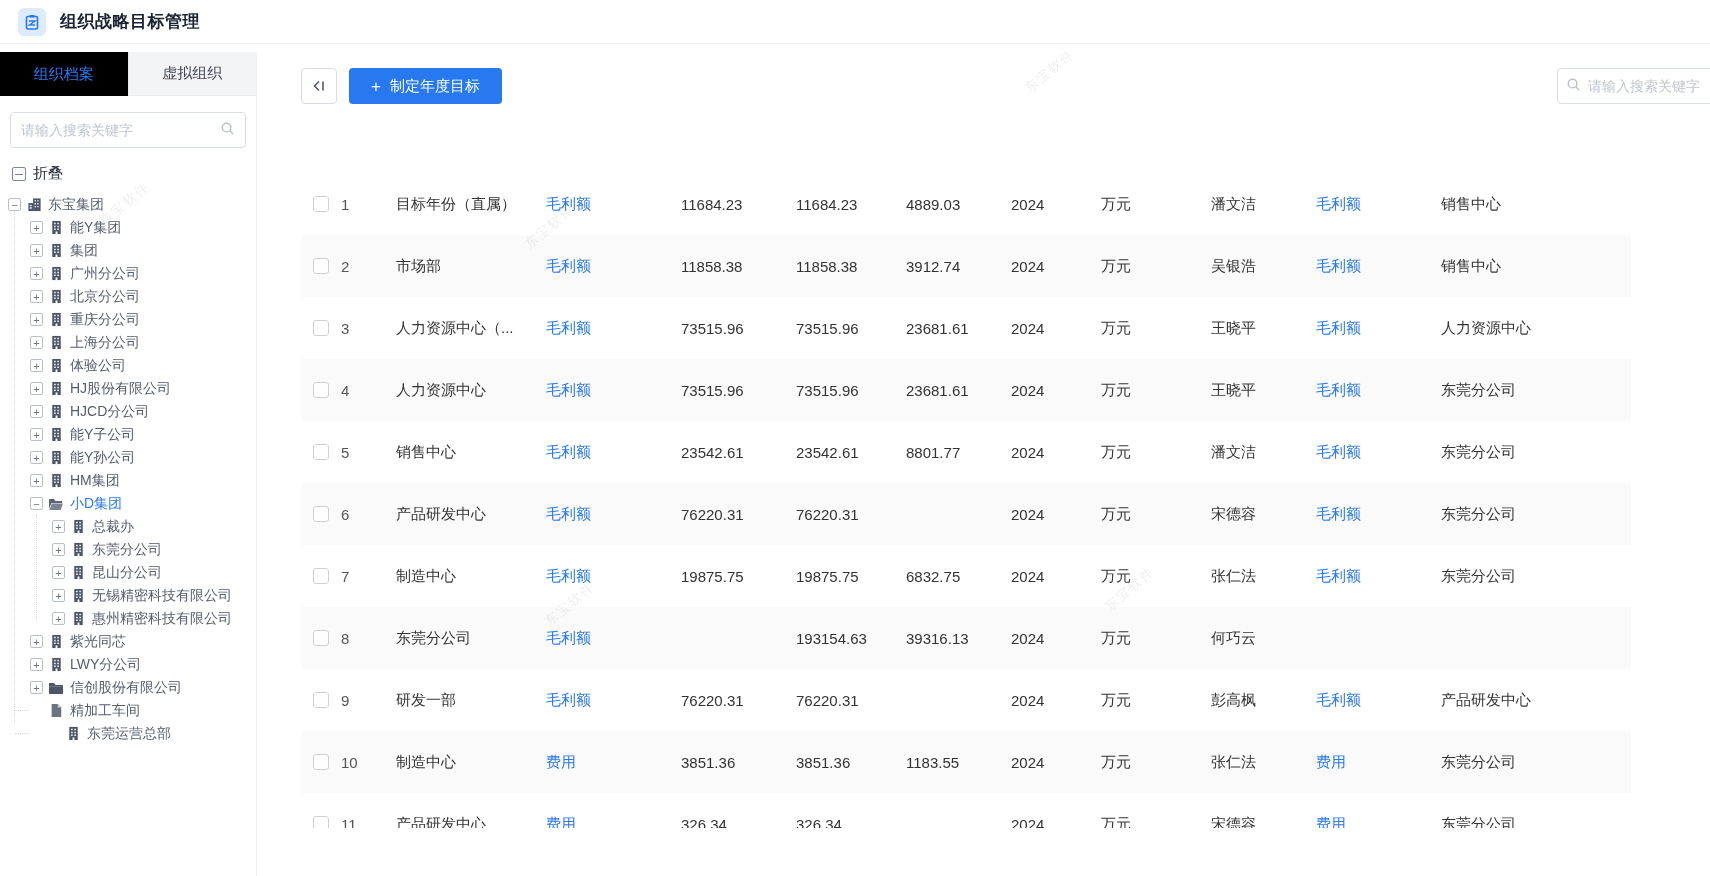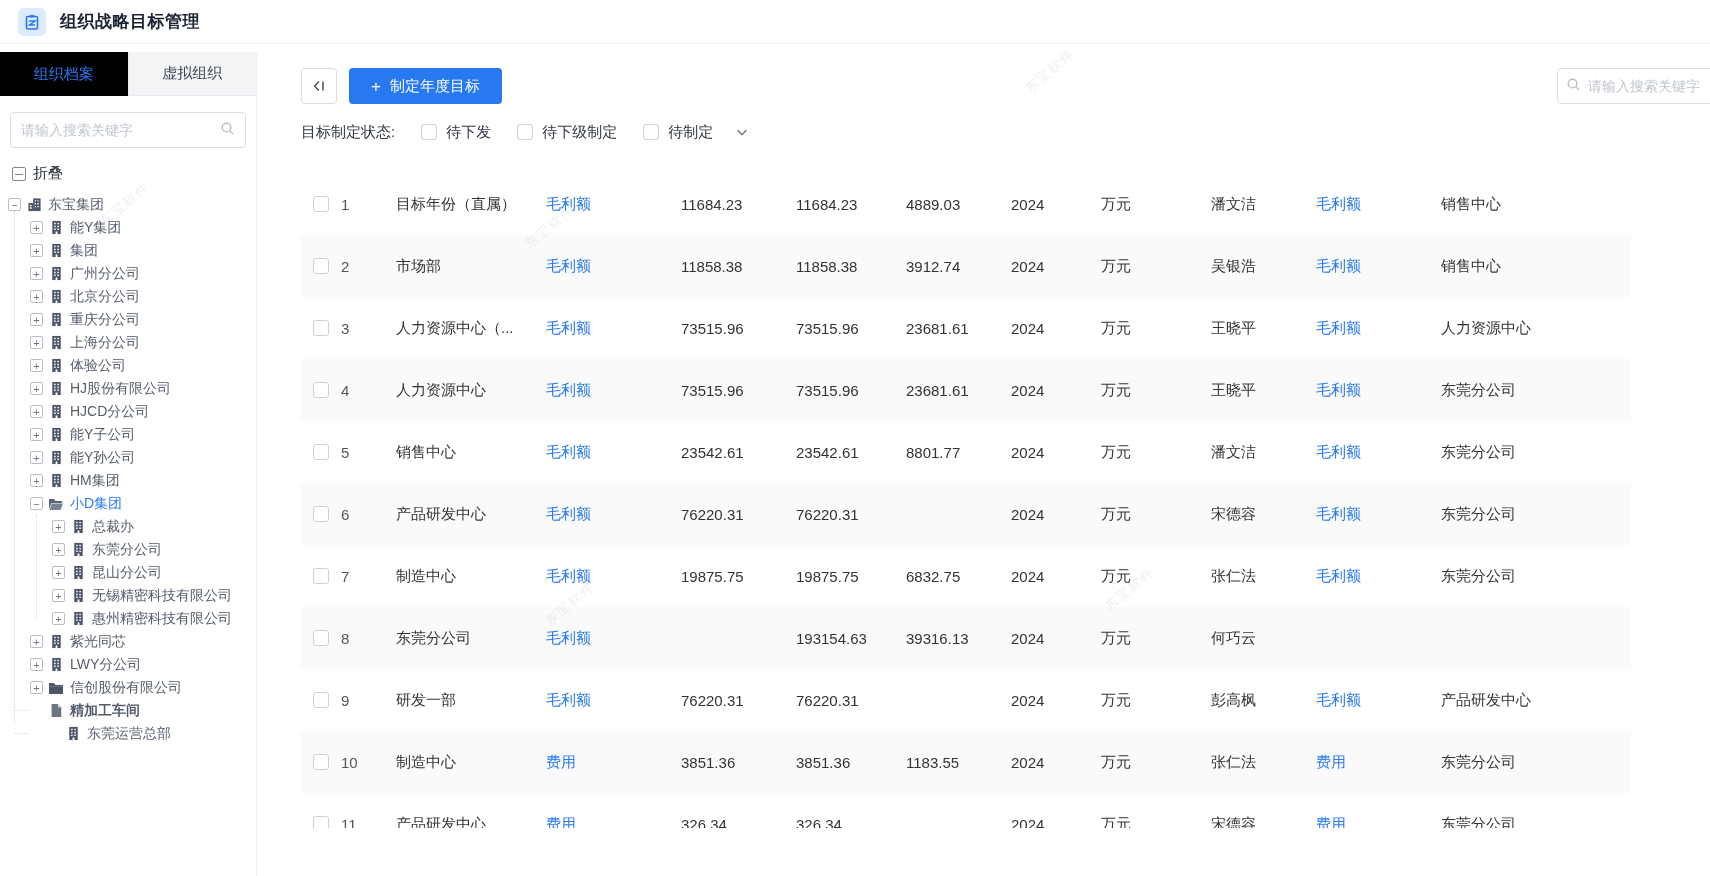--- a/index.html
+++ b/index.html
@@ -338,21 +338,21 @@
       <div class="tree-item" style="padding-left: 30px;">
     <span class="expander">+</span>
     <span class="tree-icon">
           <svg width="16" height="16" viewBox="0 0 16 16">
             <path fill="#4d5668" d="M1 3h5l1.5 2H15v9H1z"></path>
             <path fill="#6b7480" d="M1 6h14v1H1z"></path>
           </svg>
         </span>
     <span class="tree-label">信创股份有限公司</span>
   </div>
-      <div class="tree-item" style="padding-left: 30px; font-weight: bold;">
+      <div class="tree-item" style="padding-left: 30px;">
     <span class="expander-ph"></span>
     <span class="tree-icon">
           <svg width="14" height="15" viewBox="0 0 16 16">
             <path fill="#6b7480" d="M3 0.5h7l4 4V15.5H3z"></path>
             <path fill="#c3c9d3" d="M10 0.5l4 4h-4z"></path>
           </svg>
         </span>
     <span class="tree-label">精加工车间</span>
   </div>
       <div class="tree-item" style="padding-left: 47px;">
@@ -385,42 +385,20 @@
   <div class="main-search">
     <span>
       <svg width="15" height="15" viewBox="0 0 16 16">
           <circle cx="7" cy="7" r="4.6" fill="none" stroke="#b9bfc9" stroke-width="1.5"></circle>
           <line x1="10.5" y1="10.5" x2="14" y2="14" stroke="#b9bfc9" stroke-width="1.5"></line>
         </svg>
     </span>
     <input type="text" placeholder="请输入搜索关键字" style="">
   </div>
 
-  <div class="filter-row">
-    <span>目标制定状态:</span>
-    <span id="filter-options" style="display:flex;gap:26px;">
-        <span class="filter-option">
-    <span class="checkbox"></span>
-    <span class="cb-label">待下发</span>
-  </span>
-        <span class="filter-option">
-    <span class="checkbox"></span>
-    <span class="cb-label">待下级制定</span>
-  </span>
-        <span class="filter-option">
-    <span class="checkbox"></span>
-    <span class="cb-label">待制定</span>
-  </span>
-      </span>
-    <span class="chevron">
-      <svg width="14" height="14" viewBox="0 0 16 16">
-          <polyline points="3,6 8,11 13,6" fill="none" stroke="#5f6673" stroke-width="1.5"></polyline>
-        </svg>
-    </span>
-  </div>
 
   <div class="gtable">
     <div class="tbody" id="table-body">
         <div class="trow tbody-row">
     <div class="td c-cb">
             <span class="checkbox"></span>
           </div>
     <div class="td c-seq">1</div>
     <div class="td c-org">目标年份（直属）</div>
     <div class="td c-goal link">毛利额</div>

